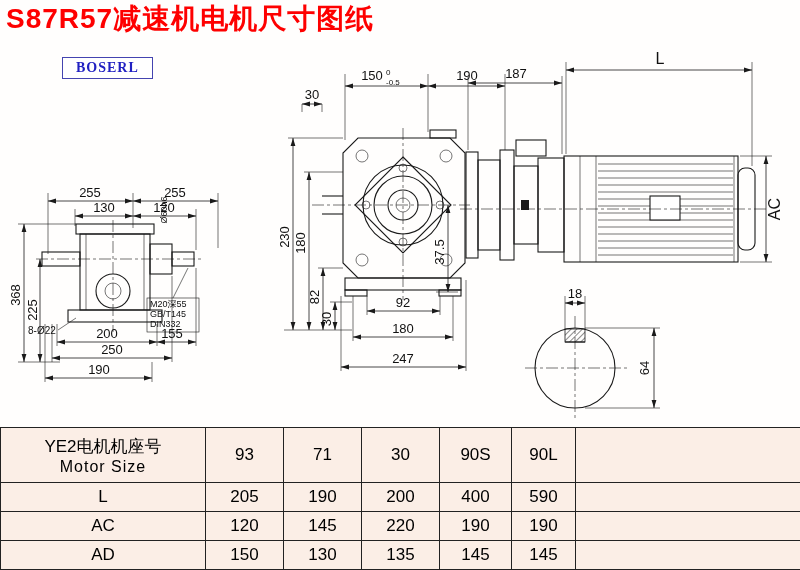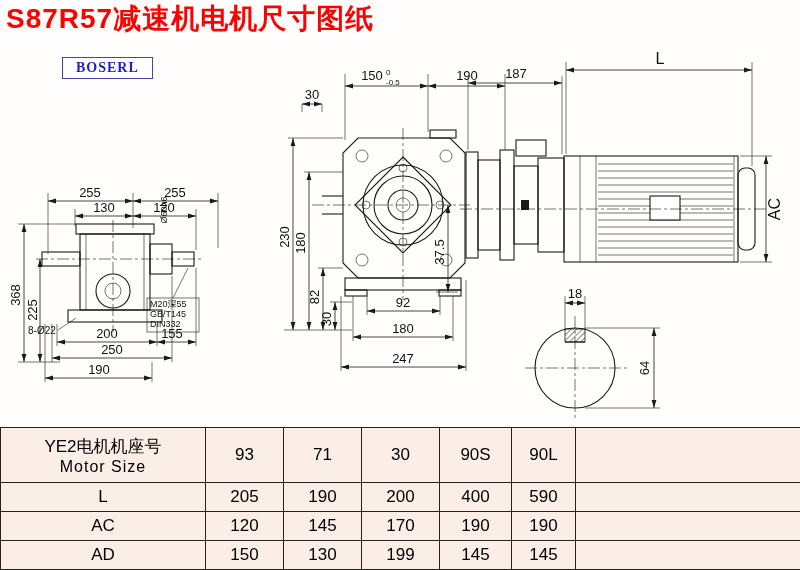--- a/index.html
+++ b/index.html
@@ -280,30 +280,30 @@
         <td>190</td>
         <td>200</td>
         <td>400</td>
         <td>590</td>
         <td></td>
       </tr>
       <tr class="r">
         <td>AC</td>
         <td>120</td>
         <td>145</td>
-        <td>170</td>
+        <td>220</td>
         <td>190</td>
         <td>190</td>
         <td></td>
       </tr>
       <tr class="r">
         <td>AD</td>
         <td>150</td>
         <td>130</td>
-        <td>199</td>
+        <td>135</td>
         <td>145</td>
         <td>145</td>
         <td></td>
       </tr>
     </tbody>
       </table>
   </div>
 
 </div>
 

